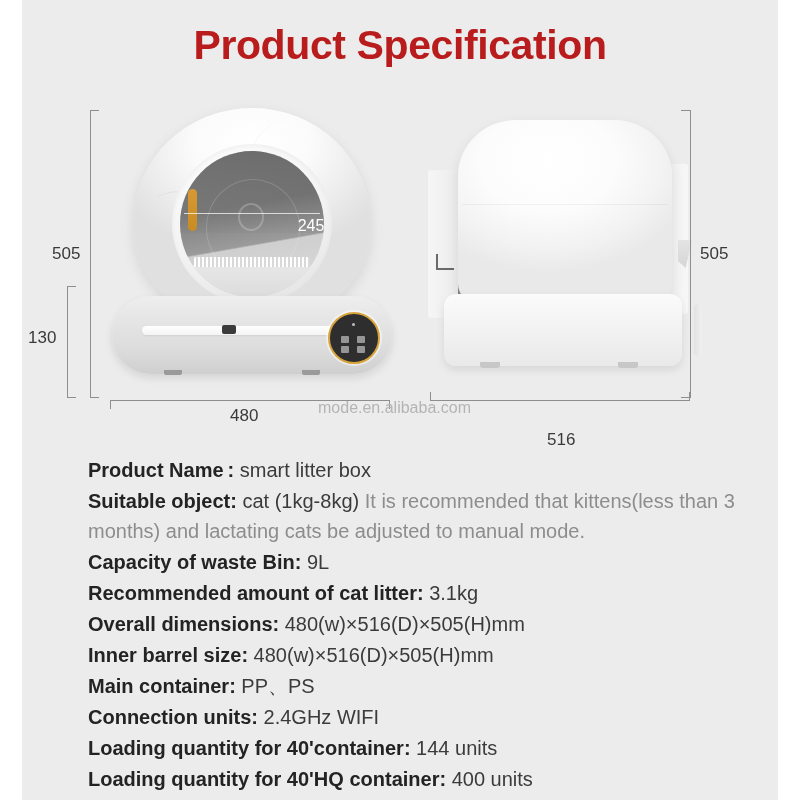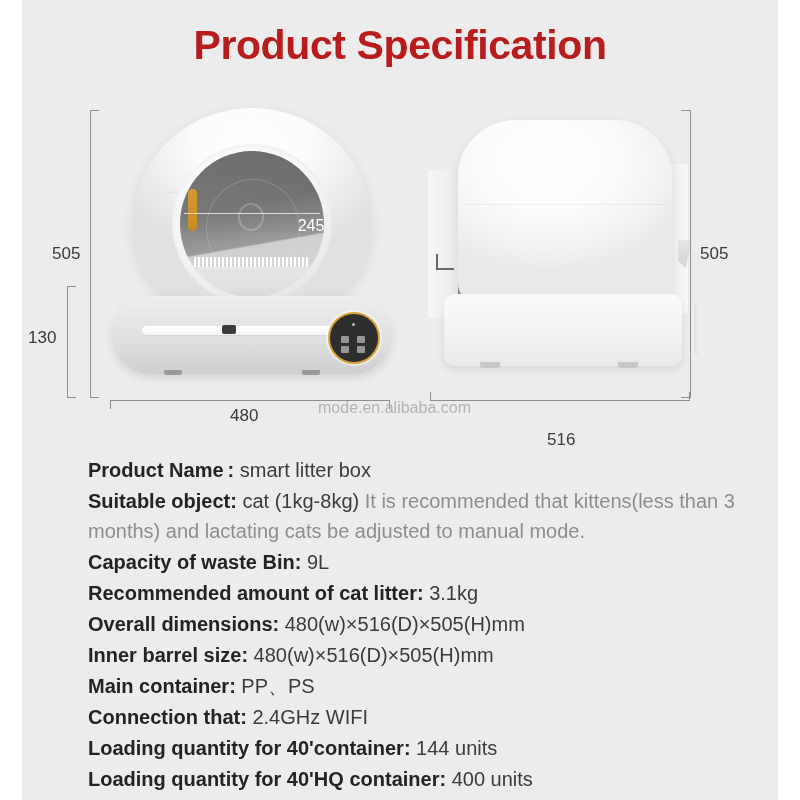--- a/index.html
+++ b/index.html
@@ -361,18 +361,18 @@
   <div class="watermark">mode.en.alibaba.com</div>
 
   <div class="specs">
       <div class="spec-row"><span class="spec-label">Product Name :</span><span class="spec-value"> smart litter box</span></div>
       <div class="spec-row"><span class="spec-label">Suitable  object:</span><span class="spec-value"> cat (1kg-8kg)</span><span class="spec-note"> It is recommended that kittens(less than 3 months) and lactating cats be adjusted to manual mode.</span></div>
       <div class="spec-row"><span class="spec-label">Capacity of waste Bin:</span><span class="spec-value"> 9L</span></div>
       <div class="spec-row"><span class="spec-label">Recommended amount of cat litter:</span><span class="spec-value"> 3.1kg</span></div>
       <div class="spec-row"><span class="spec-label">Overall dimensions:</span><span class="spec-value"> 480(w)×516(D)×505(H)mm</span></div>
       <div class="spec-row"><span class="spec-label">Inner barrel size:</span><span class="spec-value"> 480(w)×516(D)×505(H)mm</span></div>
       <div class="spec-row"><span class="spec-label">Main container:</span><span class="spec-value"> PP、PS</span></div>
-      <div class="spec-row"><span class="spec-label">Connection that:</span><span class="spec-value"> 2.4GHz WIFI</span></div>
+      <div class="spec-row"><span class="spec-label">Connection units:</span><span class="spec-value"> 2.4GHz WIFI</span></div>
       <div class="spec-row"><span class="spec-label">Loading quantity for 40'container:</span><span class="spec-value"> 144 units</span></div>
       <div class="spec-row"><span class="spec-label">Loading quantity for 40'HQ container:</span><span class="spec-value"> 400 units</span></div>
     </div>
 
 </div>
 
 </body></html>

